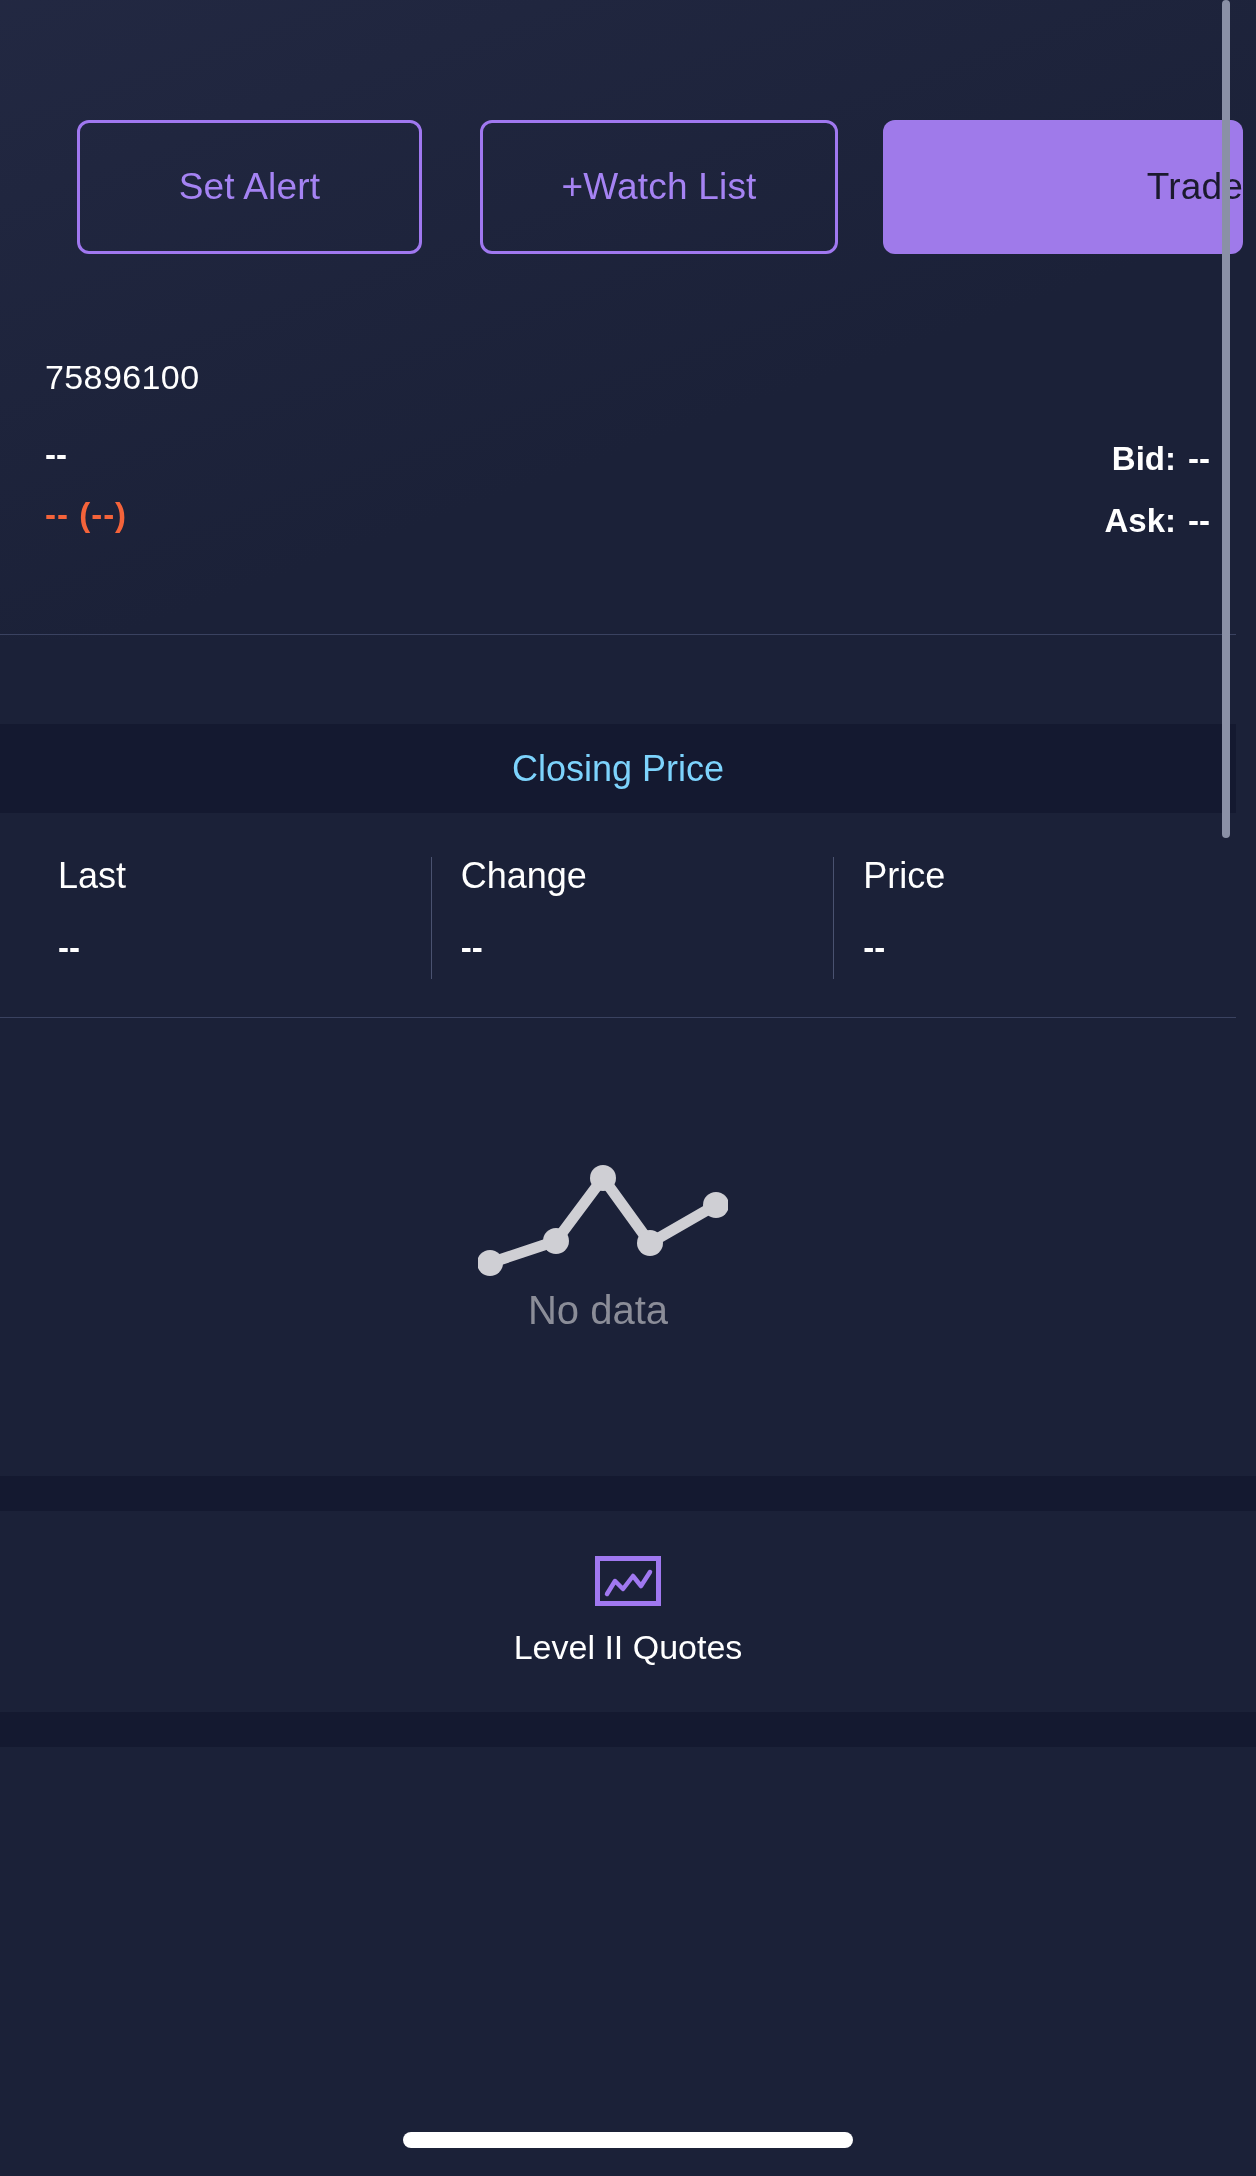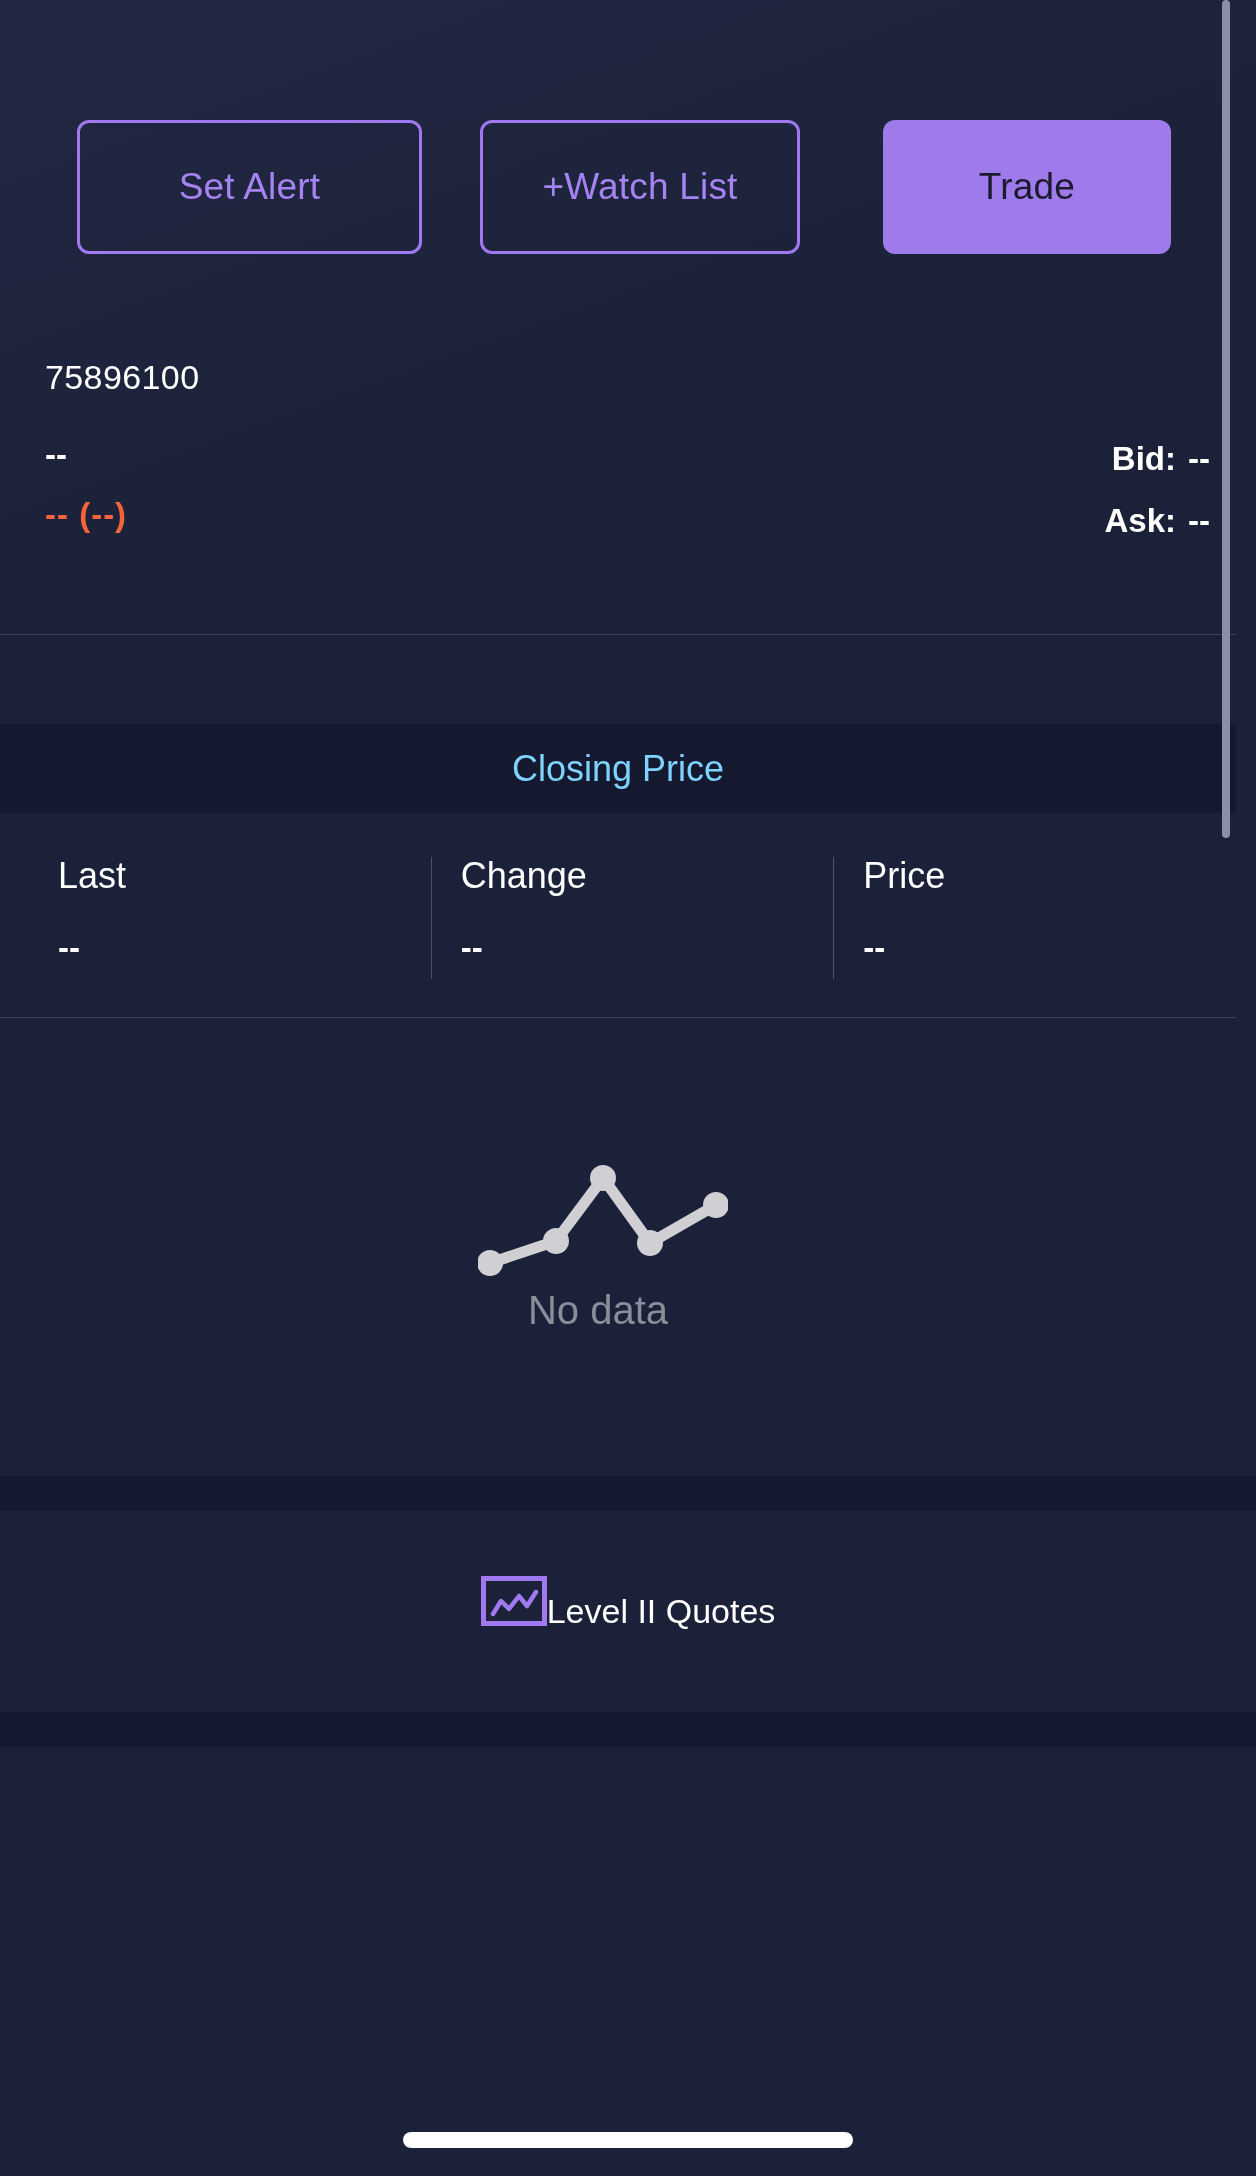--- a/index.html
+++ b/index.html
@@ -48,26 +48,27 @@
     font-size: 37px;
     letter-spacing: 0.2px;
     cursor: pointer;
   }
   .btn-outline {
     border: 3px solid #a078f0;
     color: #a583f3;
     background: transparent;
   }
   .btn-set-alert { position: absolute; left: 45px; width: 345px; }
-  .btn-watch     { position: absolute; left: 448px; width: 320px; }
+  .btn-watch     { position: absolute; left: 448px; width: 358px; }
   .btn-trade {
-    position: absolute; left: 851px; width: 288px;
+    position: absolute; left: 851px; width: 360px;
     background: #9f7aea;
     color: #1b1a2e;
     border: none;
+    justify-content: flex-end;
   }
 
   
   .symbol {
     position: absolute;
     left: 45px; top: 358px;
     font-size: 34px;
     color: #ffffff;
     letter-spacing: 0.4px;
   }
@@ -191,21 +192,21 @@
   .links {
     position: absolute;
     left: 0; top: 1511px;
     width: 1256px; height: 201px;
     display: flex;
   }
   .link-cell {
     position: relative;
     flex: 1;
     display: flex;
-    flex-direction: row;
+    flex-direction: column;
     align-items: center;
     justify-content: center;
     cursor: pointer;
   }
   .link-cell + .link-cell::before {
     content: "";
     position: absolute;
     left: 0; top: 41px;
     width: 1px; height: 120px;
     background: #4a5270;

